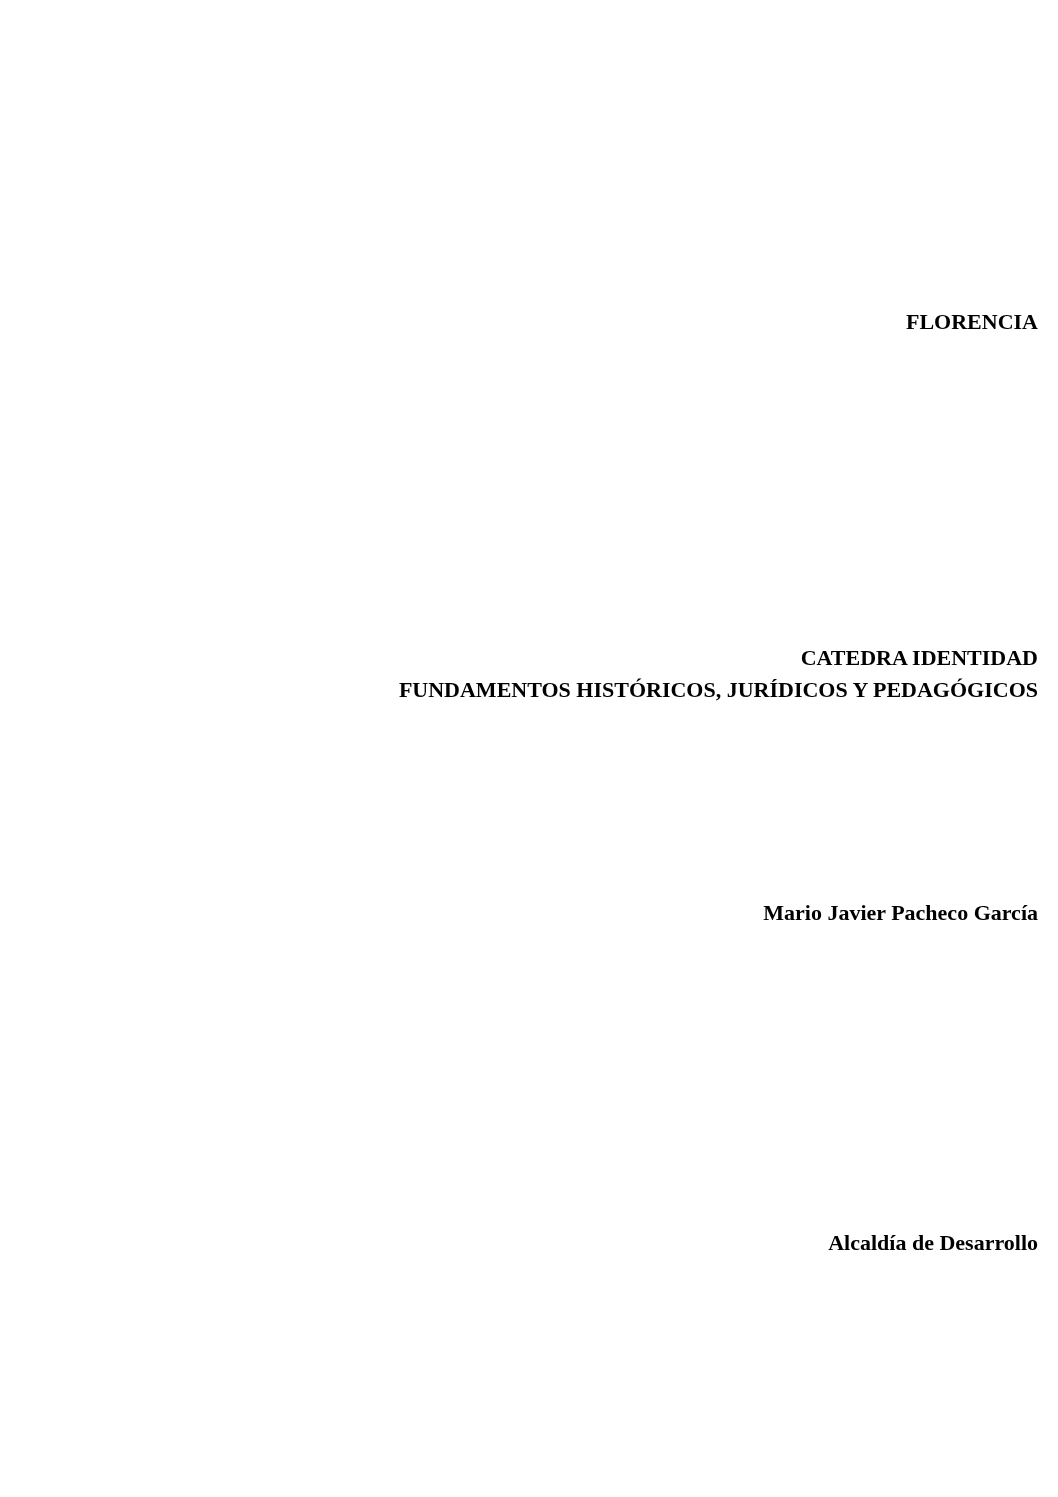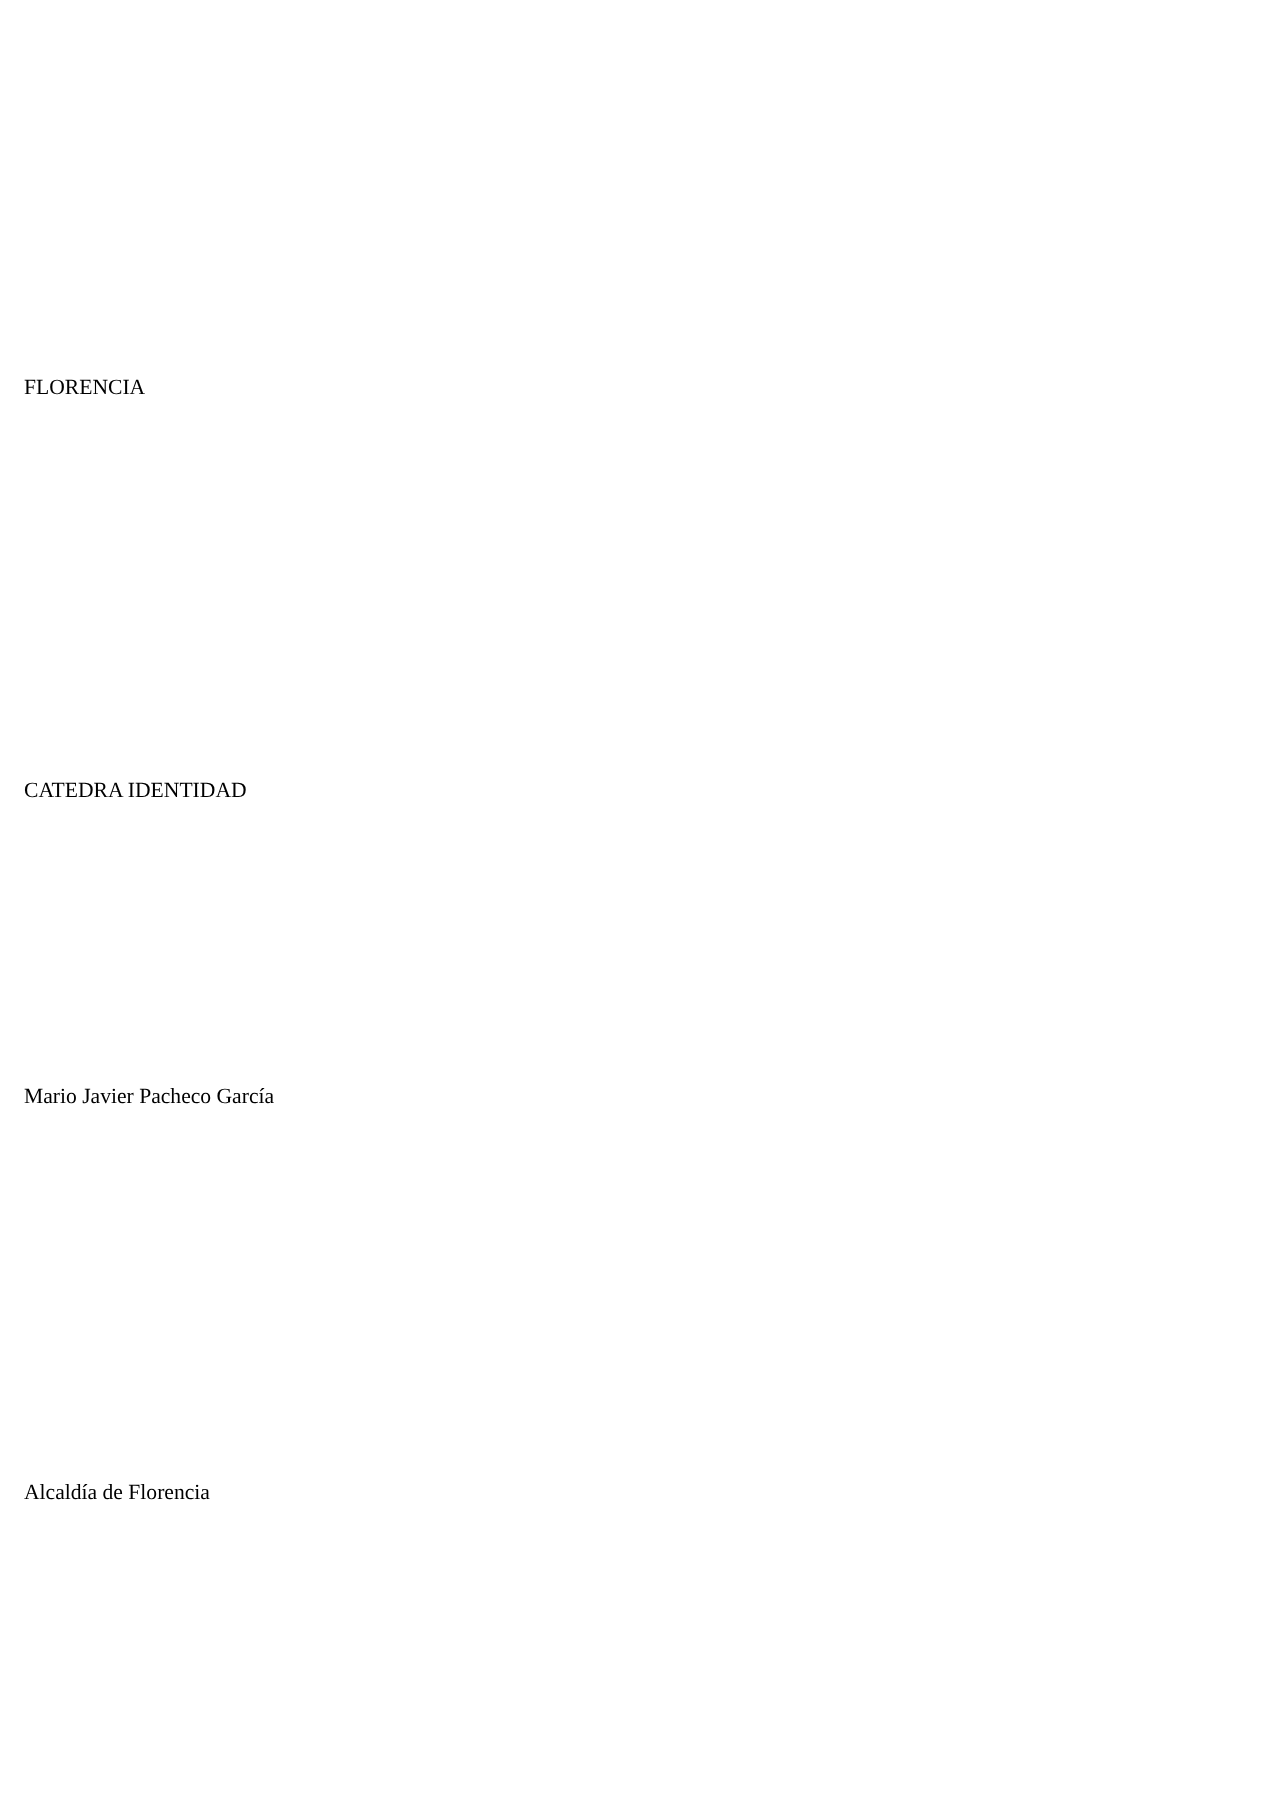--- a/index.html
+++ b/index.html
@@ -13,23 +13,23 @@
     height: 1497px;
     background: #ffffff;
     font-family: "Liberation Serif", "DejaVu Serif", serif;
     color: #000000;
     overflow: hidden;
   }
   .line {
     position: absolute;
     left: 20px;
     width: 1018px;
-    text-align: left;
-    font-weight: normal;
-    font-size: 18px;
+    text-align: right;
+    font-weight: bold;
+    font-size: 22px;
     line-height: 26px;
     white-space: nowrap;
   }
   .doc-title        { top: 309px; }
   .doc-subtitle     { top: 384px; }
   .chair-title      { top: 645px; }
   .chair-subtitle   { top: 677px; }
   .author-name      { top: 900px; }
   .publisher-1      { top: 1230px; }
   .publisher-2      { top: 1268px; }
@@ -38,20 +38,21 @@
 </head>
 <body>
 
 <div class="page">
 
   <div class="line doc-title">FLORENCIA</div>
 
 
   <div class="line chair-title">CATEDRA IDENTIDAD</div>
 
+  <div class="line chair-subtitle">FUNDAMENTOS HISTÓRICOS, JURÍDICOS Y PEDAGÓGICOS</div>
 
   <div class="line author-name">Mario Javier Pacheco García</div>
 
-  <div class="line publisher-1">Alcaldía de Florencia</div>
+  <div class="line publisher-1">Alcaldía de Desarrollo</div>
 
 
 
 </div>
 
 </body></html>

